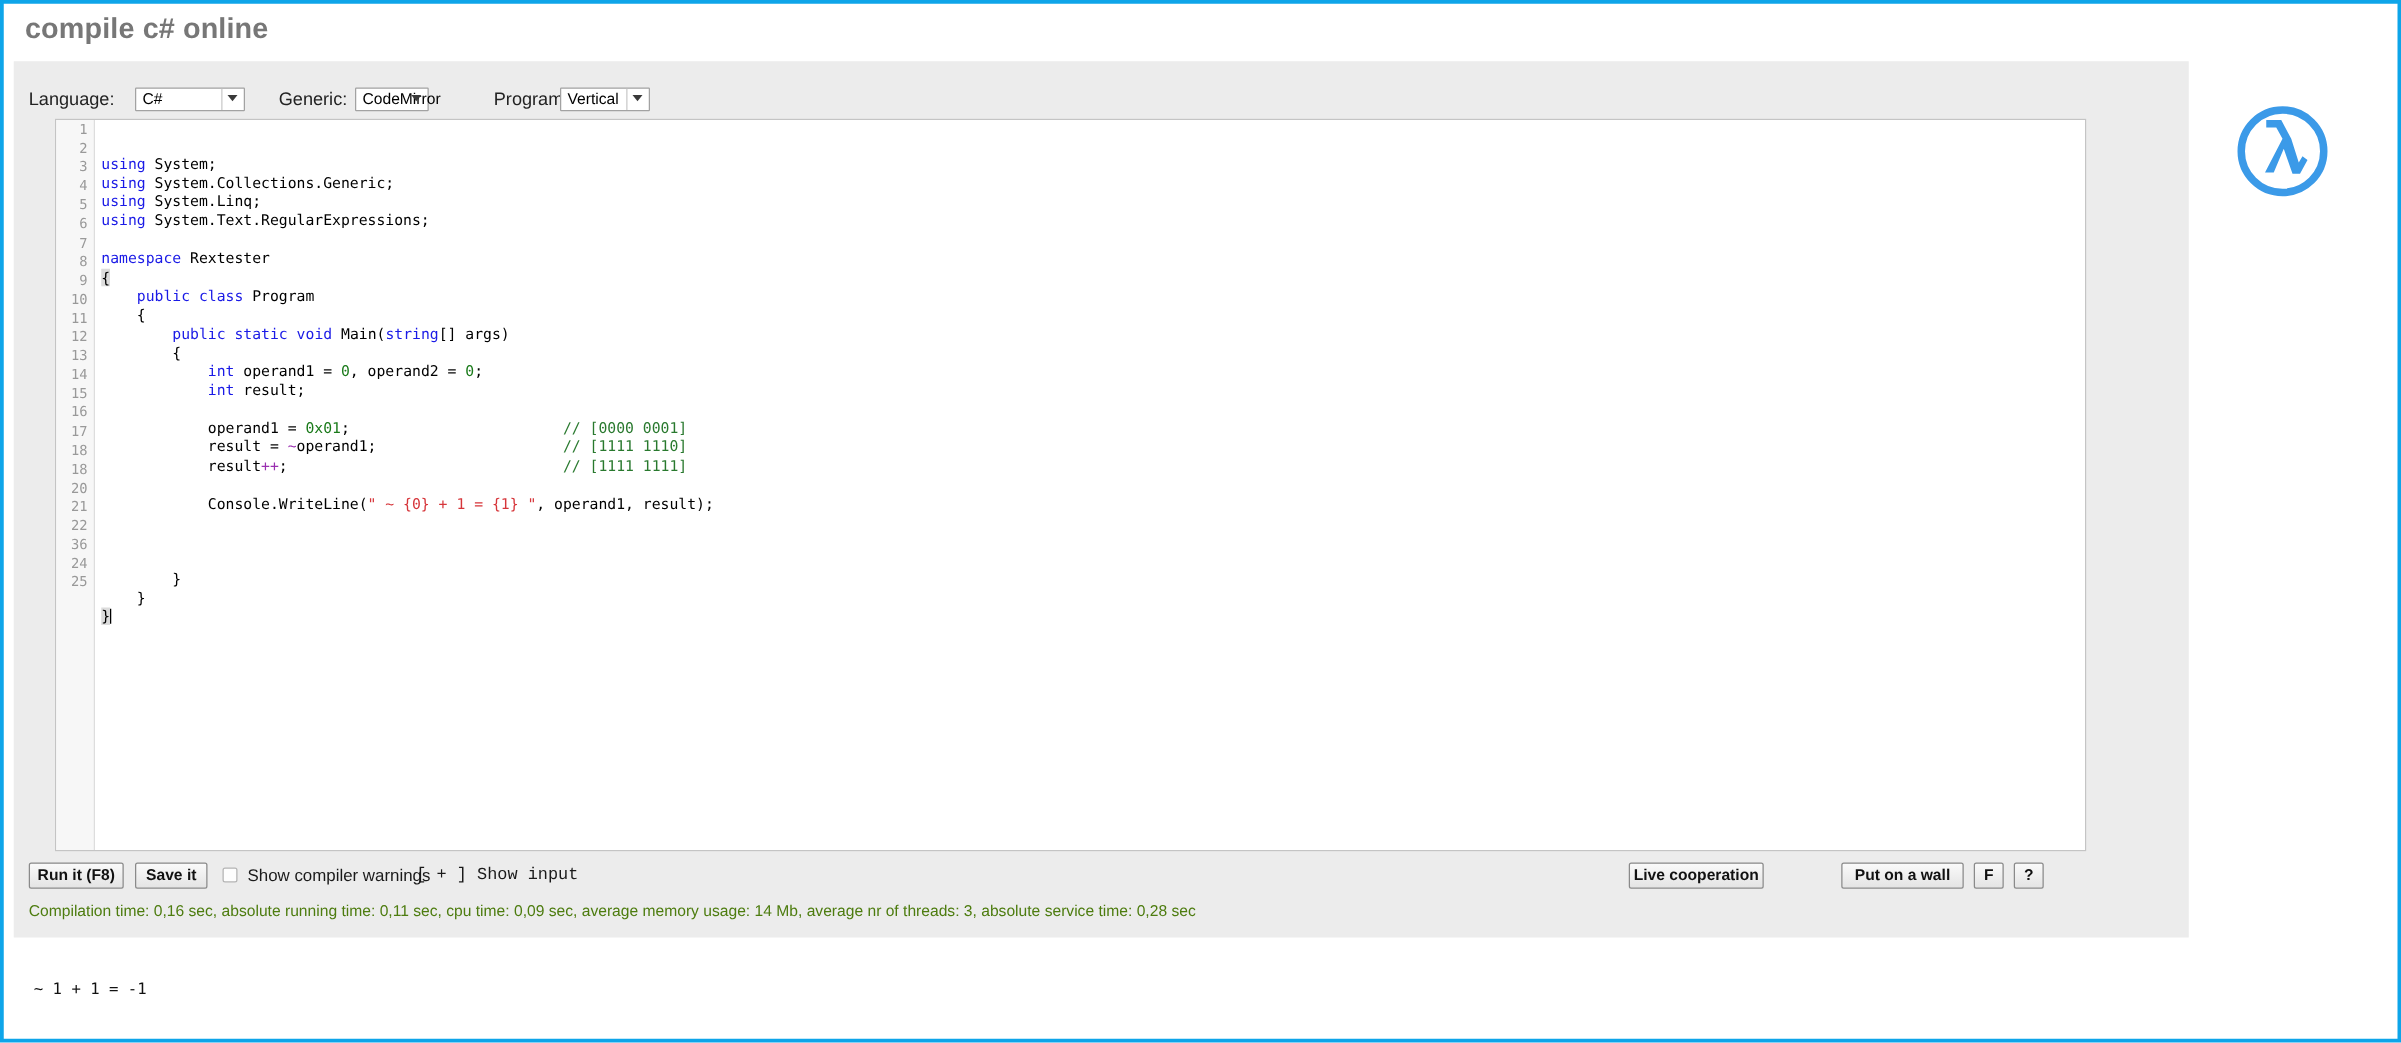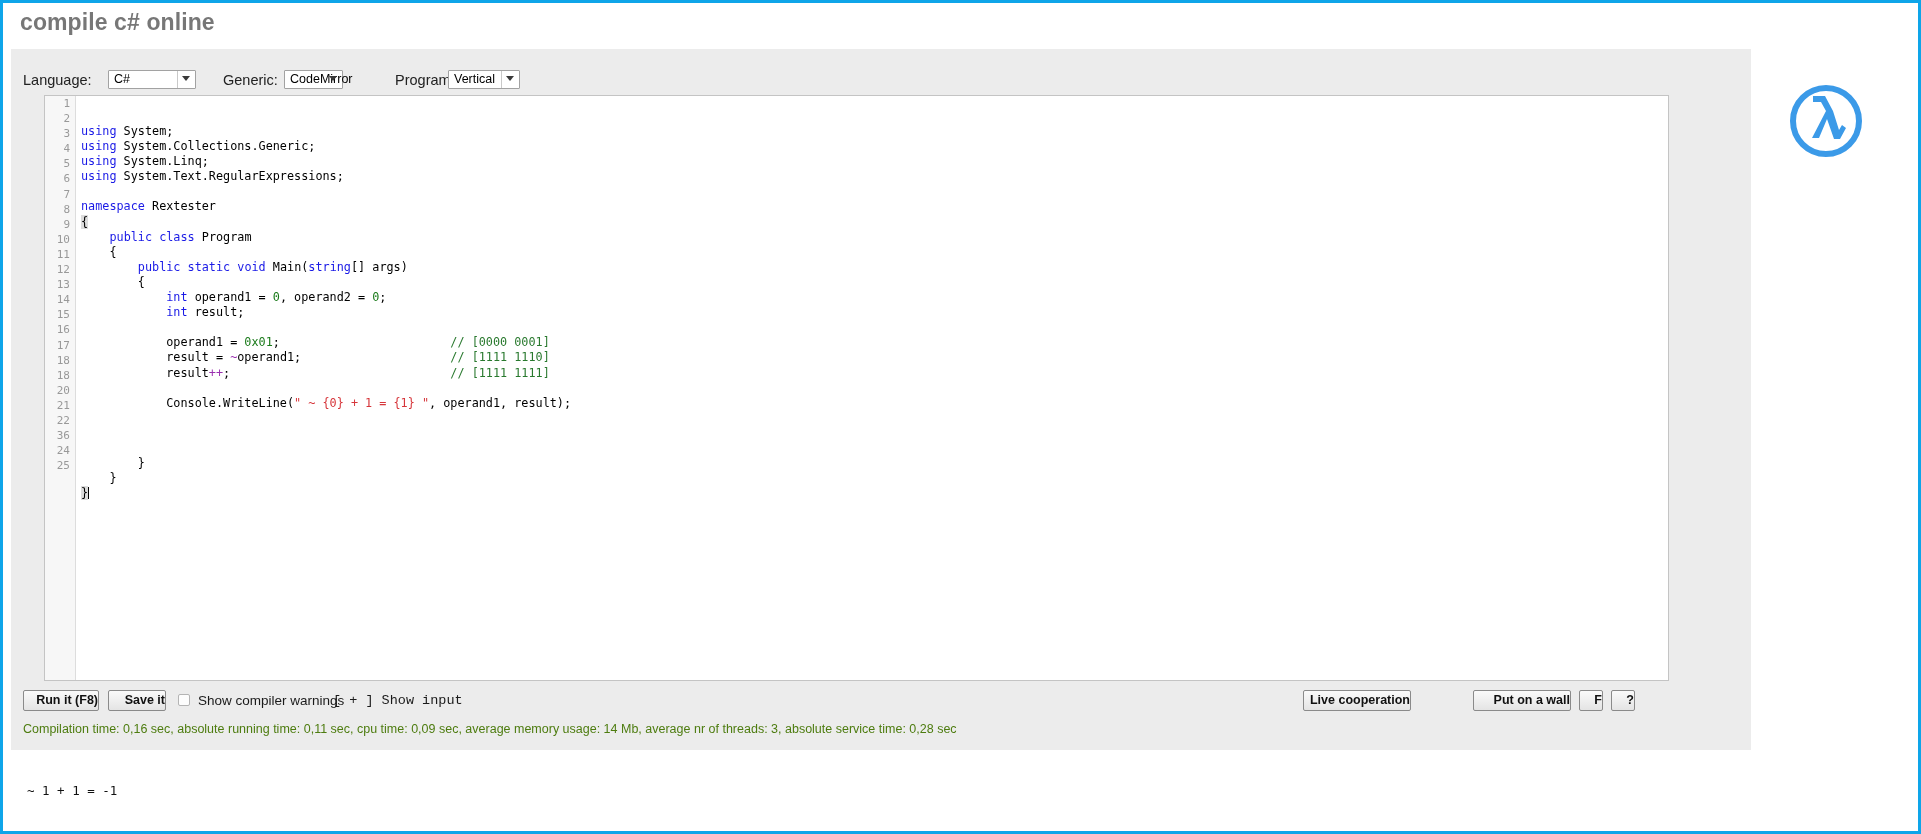--- a/index.html
+++ b/index.html
@@ -169,21 +169,21 @@
     height: 21px;
     box-sizing: border-box;
     background: linear-gradient(#fafafa, #e4e4e4);
     border: 1px solid #8a8a8a;
     border-radius: 2px;
     font-family: "Liberation Sans", sans-serif;
     font-size: 12.5px;
     font-weight: bold;
     color: #111111;
     line-height: 19px;
-    text-align: right;
+    text-align: center;
     white-space: nowrap;
     cursor: default;
   }
   #btn-run    { left: 12px;  width: 76px; }
   #btn-save   { left: 97px;  width: 58px; }
   #btn-live   { left: 1292px; width: 108px; }
   #btn-wall   { left: 1462px; width: 98px; }
   #btn-f      { left: 1568px; width: 24px; }
   #btn-help   { left: 1600px; width: 24px; }
 

